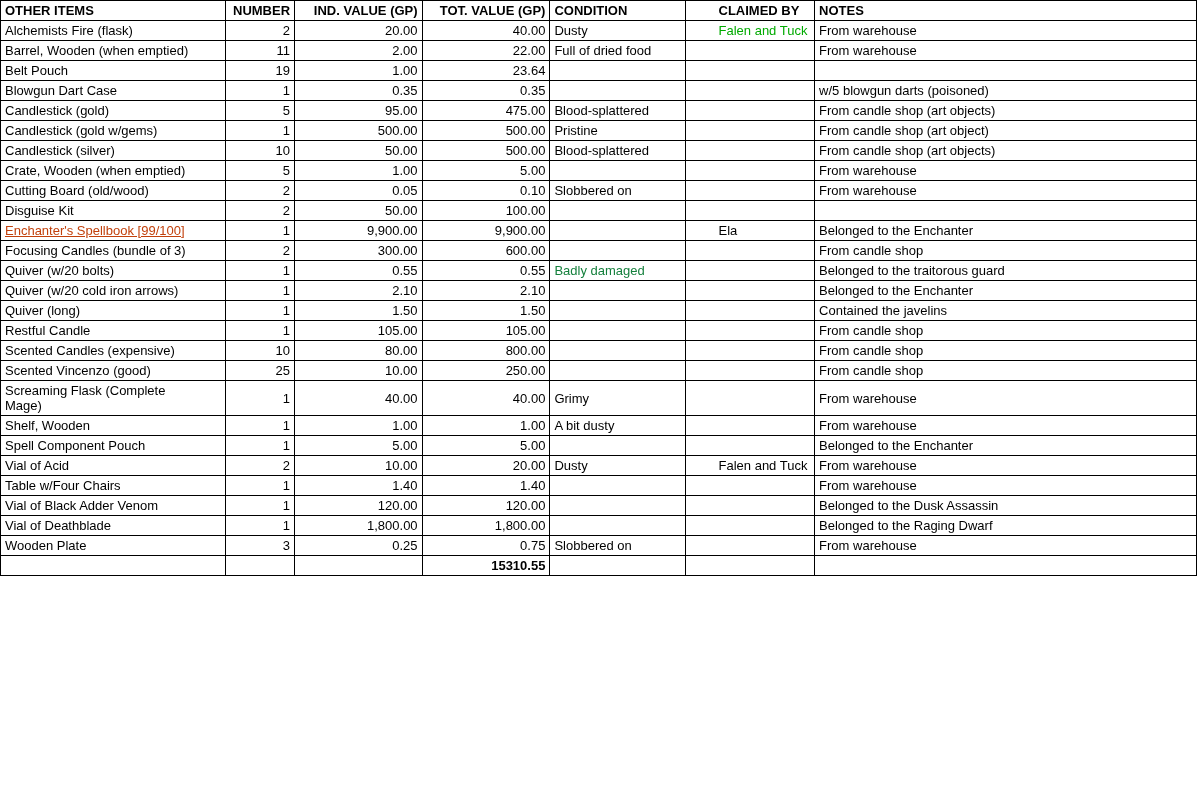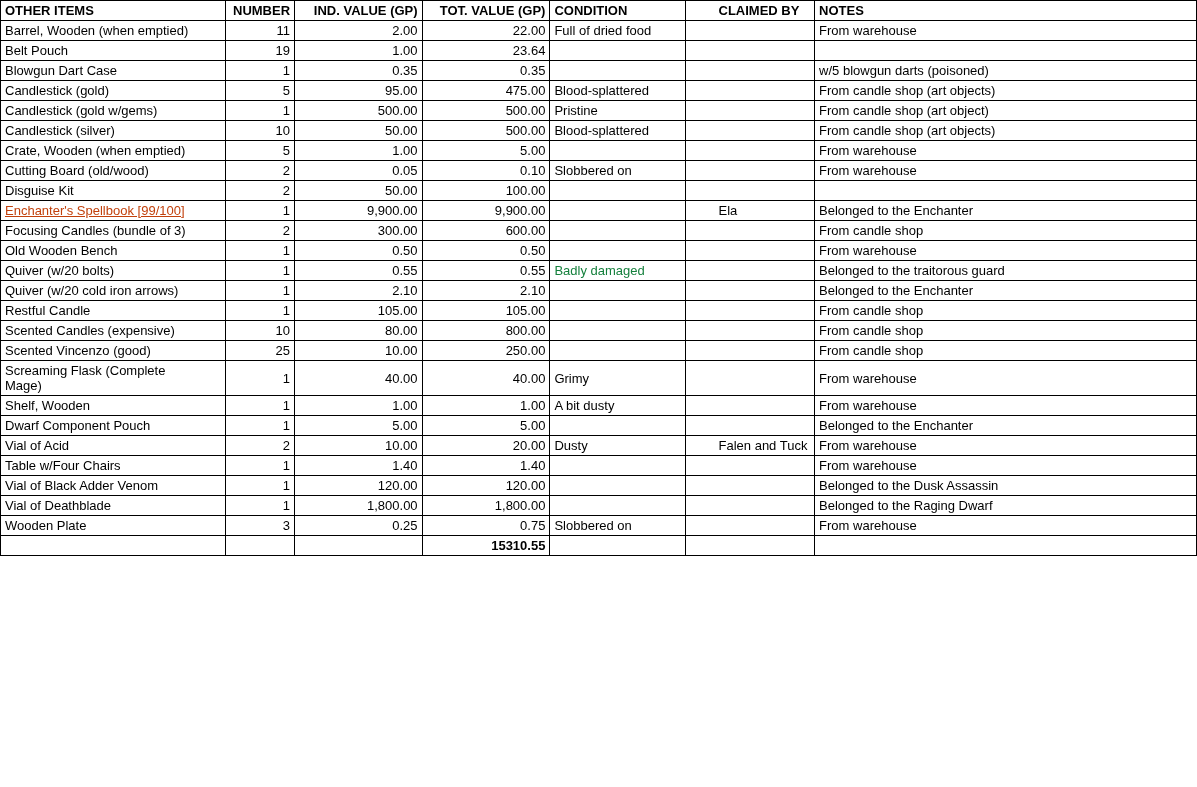--- a/index.html
+++ b/index.html
@@ -48,20 +48,29 @@
       <th class="col-item">OTHER ITEMS</th>
       <th class="col-number">NUMBER</th>
       <th class="col-ind">IND. VALUE (GP)</th>
       <th class="col-tot">TOT. VALUE (GP)</th>
       <th class="col-cond">CONDITION</th>
       <th class="col-claimed">CLAIMED BY</th>
       <th class="col-notes">NOTES</th>
     </tr>
   </thead>
   <tbody id="table-body">
+  <tr>
+        <td class="col-item">Alchemists Fire (flask)</td>
+        <td class="col-number num">2</td>
+        <td class="col-ind num">20.00</td>
+        <td class="col-tot num">40.00</td>
+        <td class="col-cond">Dusty</td>
+        <td class="col-claimed"><span style="color: rgb(0, 170, 0);">Falen and Tuck</span></td>
+        <td class="col-notes">From warehouse</td>
+      </tr>
       <tr>
         <td class="col-item">Barrel, Wooden (when emptied)</td>
         <td class="col-number num">11</td>
         <td class="col-ind num">2.00</td>
         <td class="col-tot num">22.00</td>
         <td class="col-cond">Full of dried food</td>
         <td class="col-claimed"></td>
         <td class="col-notes">From warehouse</td>
       </tr>
       <tr>
@@ -148,45 +157,45 @@
       <tr>
         <td class="col-item">Focusing Candles (bundle of 3)</td>
         <td class="col-number num">2</td>
         <td class="col-ind num">300.00</td>
         <td class="col-tot num">600.00</td>
         <td class="col-cond"></td>
         <td class="col-claimed"></td>
         <td class="col-notes">From candle shop</td>
       </tr>
       <tr>
-        <td class="col-item">Old Wooden Bench</td>
-        <td class="col-number num">1</td>
-        <td class="col-ind num">0.50</td>
-        <td class="col-tot num">0.50</td>
-        <td class="col-cond"></td>
-        <td class="col-claimed"></td>
-        <td class="col-notes">From warehouse</td>
-      </tr>
-      <tr>
         <td class="col-item">Quiver (w/20 bolts)</td>
         <td class="col-number num">1</td>
         <td class="col-ind num">0.55</td>
         <td class="col-tot num">0.55</td>
         <td class="col-cond"><span style="color: #15803d;">Badly damaged</span></td>
         <td class="col-claimed"></td>
         <td class="col-notes">Belonged to the traitorous guard</td>
       </tr>
       <tr>
         <td class="col-item">Quiver (w/20 cold iron arrows)</td>
         <td class="col-number num">1</td>
         <td class="col-ind num">2.10</td>
         <td class="col-tot num">2.10</td>
         <td class="col-cond"></td>
         <td class="col-claimed"></td>
         <td class="col-notes">Belonged to the Enchanter</td>
+      </tr>
+      <tr>
+        <td class="col-item">Quiver (long)</td>
+        <td class="col-number num">1</td>
+        <td class="col-ind num">1.50</td>
+        <td class="col-tot num">1.50</td>
+        <td class="col-cond"></td>
+        <td class="col-claimed"></td>
+        <td class="col-notes">Contained the javelins</td>
       </tr>
       <tr>
         <td class="col-item">Restful Candle</td>
         <td class="col-number num">1</td>
         <td class="col-ind num">105.00</td>
         <td class="col-tot num">105.00</td>
         <td class="col-cond"></td>
         <td class="col-claimed"></td>
         <td class="col-notes">From candle shop</td>
       </tr>
@@ -220,21 +229,21 @@
       <tr>
         <td class="col-item">Shelf, Wooden</td>
         <td class="col-number num">1</td>
         <td class="col-ind num">1.00</td>
         <td class="col-tot num">1.00</td>
         <td class="col-cond">A bit dusty</td>
         <td class="col-claimed"></td>
         <td class="col-notes">From warehouse</td>
       </tr>
       <tr>
-        <td class="col-item">Dwarf Component Pouch</td>
+        <td class="col-item">Spell Component Pouch</td>
         <td class="col-number num">1</td>
         <td class="col-ind num">5.00</td>
         <td class="col-tot num">5.00</td>
         <td class="col-cond"></td>
         <td class="col-claimed"></td>
         <td class="col-notes">Belonged to the Enchanter</td>
       </tr>
       <tr>
         <td class="col-item">Vial of Acid</td>
         <td class="col-number num">2</td>

